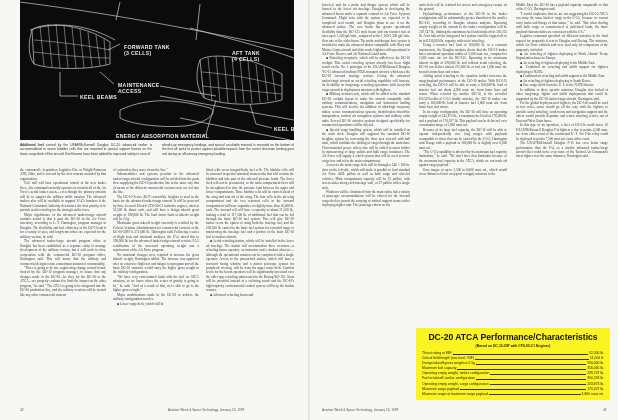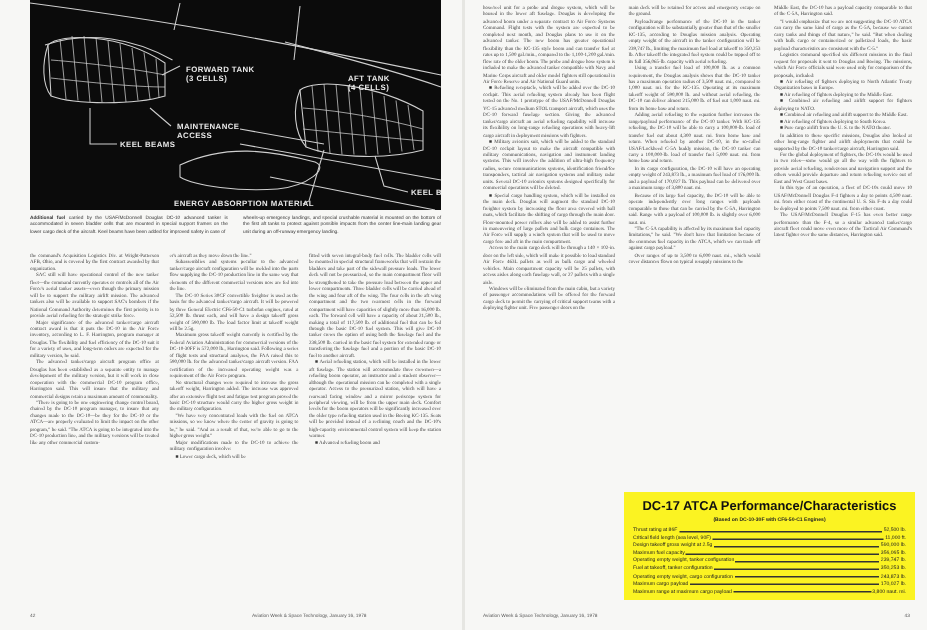--- a/index.html
+++ b/index.html
@@ -159,21 +159,21 @@
     <p>■ Combined air refueling and airlift support to the Middle East.</p>
     <p>■ Air refueling of fighters deploying to South Korea.</p>
     <p>■ Pure cargo airlift from the U. S. to the NATO theater.</p>
     <p>In addition to these specific missions, Douglas also looked at other long-range fighter and airlift deployments that could be supported by the DC-10 tanker/cargo aircraft, Harrington said.</p>
     <p>For the global deployment of fighters, the DC-10s would be used in two roles—some would go all the way with the fighters to provide aerial refueling, rendezvous and navigation support and the others would provide departure and return refueling service out of East and West Coast bases.</p>
     <p>In this type of an operation, a fleet of DC-10s could move 10 USAF/McDonnell Douglas F-4 fighters a day to points 4,500 naut. mi. from either coast of the continental U. S. Six F-4s a day could be deployed to points 7,500 naut. mi. from either coast.</p>
     <p>The USAF/McDonnell Douglas F-15 has even better range performance than the F-4, so a similar advanced tanker/cargo aircraft fleet could move even more of the Tactical Air Command's latest fighter over the same distances, Harrington said.</p>
   </div>
 
   <div class="perf-box">
-    <div class="perf-title">DC-17 ATCA Performance/Characteristics</div>
+    <div class="perf-title">DC-20 ATCA Performance/Characteristics</div>
     <div class="perf-sub">(Based on DC-10-30F with CF6-50-C1 Engines)</div>
     <div class="perf-row">
         <span class="lbl">Thrust rating at 86F</span>
         <span class="dots"></span>
         <span class="val">52,500 lb.</span>
       </div>
     <div class="perf-row">
         <span class="lbl">Critical field length (sea level, 90F)</span>
         <span class="dots"></span>
         <span class="val">11,000 ft.</span>

